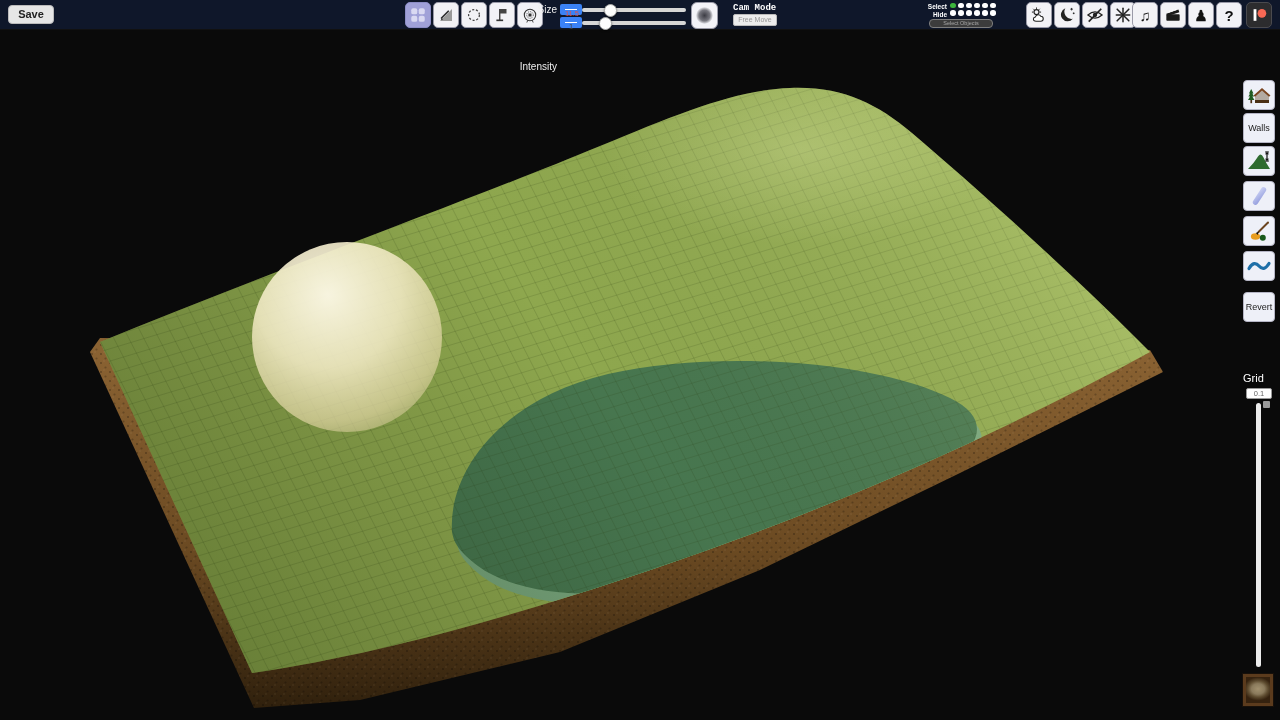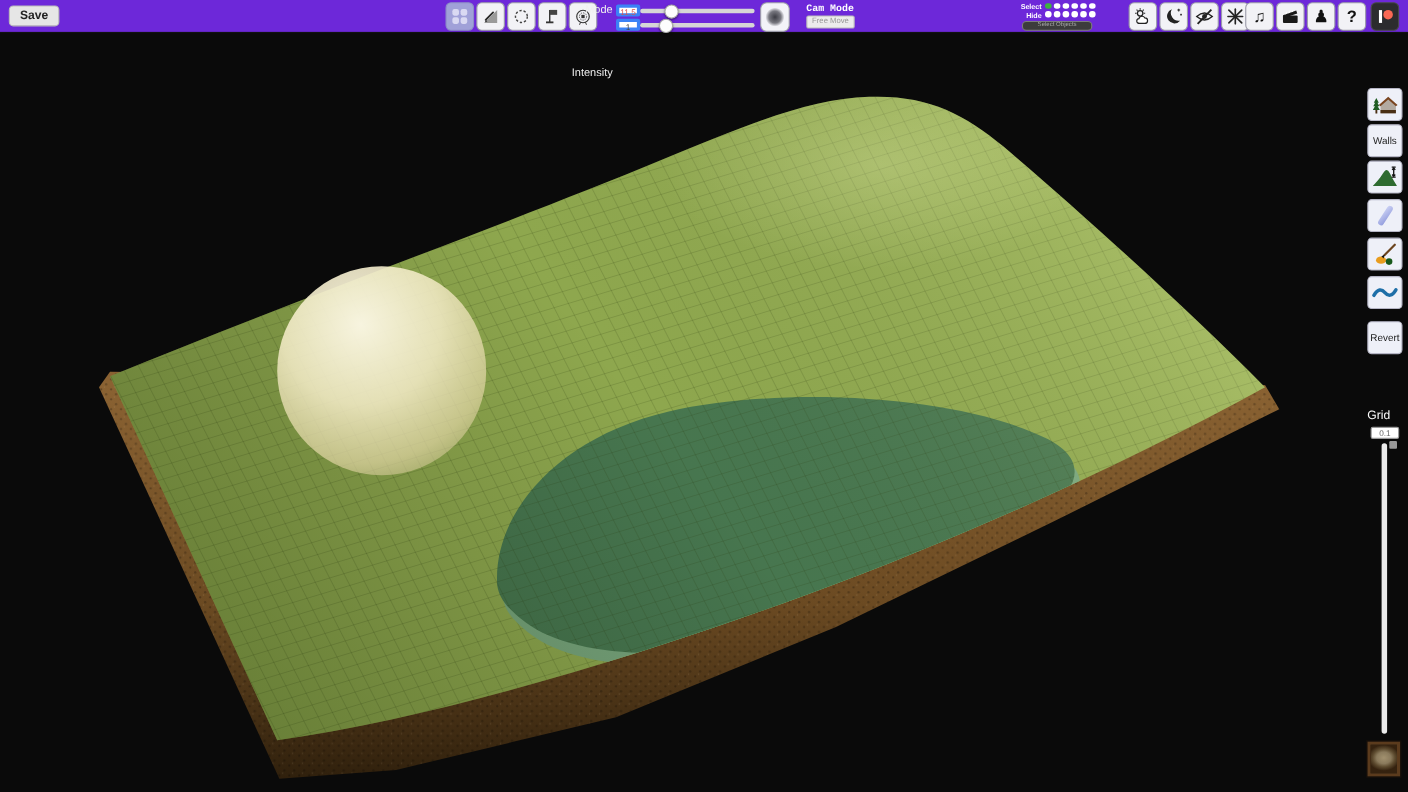--- a/index.html
+++ b/index.html
@@ -3,32 +3,32 @@
 <meta charset="utf-8">
 <style>
   html,body{margin:0;padding:0;background:#000;}
   *{box-sizing:border-box;font-family:"Liberation Sans",sans-serif;}
   #app{position:relative;width:1280px;height:720px;overflow:hidden;background:#0a0a0a;}
 
   
   #viewport{position:absolute;left:0;top:0;width:1280px;height:720px;}
 
   
-  .topbar{position:absolute;left:0;top:0;width:1280px;height:30px;background:#6d28d9;border-bottom:1px solid #111;z-index:10;}
+  .topbar{position:absolute;left:0;top:0;width:1280px;height:30px;background:#0f172a;border-bottom:1px solid #111;z-index:10;}
   .btn-light{background:#e6e6e6;border:1px solid #bbb;border-radius:4px;color:#222;cursor:pointer;}
   .save-btn{position:absolute;left:8px;top:5px;width:46px;height:19px;font-size:11px;font-weight:bold;text-align:center;line-height:17px;}
   .toolrow{position:absolute;top:2px;display:flex;gap:2px;}
   .tools-terrain{left:405px;}
   .sq-btn{width:26px;height:26px;border-radius:5px;background:#f2f2f6;border:1px solid #9a9aa8;display:flex;align-items:center;justify-content:center;cursor:pointer;}
   .sq-btn.active{background:#a0a1d8;border-color:#8c8dc6;}
   .sq-btn .glyph-txt{font-size:15px;line-height:15px;color:#111;font-weight:bold;}
   .lbl{position:absolute;color:#efefef;font-size:10px;}
   .lbl-size{left:505px;top:4px;width:52px;text-align:right;}
   .lbl-intensity{left:497px;top:17px;width:60px;text-align:right;margin-top:44px;}
-  .mini-input{position:absolute;width:22px;height:11px;background:#fff;border-radius:2px;border:3px solid #3b82f6;font-size:7.5px;text-align:center;line-height:9px;}
+  .mini-input{position:absolute;width:22px;height:11px;background:#fff;border-radius:2px;border:5px solid #3b82f6;font-size:7.5px;text-align:center;line-height:9px;}
   .inp-size{left:560px;top:4px;color:#d9534f;}
   .inp-intensity{left:560px;top:17px;color:#444;}
   .h-track{position:absolute;width:104px;height:4px;background:#d6d6d6;border-radius:2px;cursor:pointer;}
   .t-size{left:582px;top:8px;}
   .t-intensity{left:582px;top:21px;}
   .h-handle{position:absolute;top:-4.5px;width:13px;height:13px;border-radius:50%;background:#fdfdfd;border:1px solid #aaa;box-shadow:0 1px 2px rgba(0,0,0,.5);}
   .t-size .h-handle{left:22px;}
   .t-intensity .h-handle{left:17px;}
   .brush-preview{position:absolute;left:691px;top:2px;width:27px;height:27px;border-radius:6px;background:#f3f3f8;border:1px solid #9a9aa8;cursor:pointer;display:flex;align-items:center;justify-content:center;}
   .brush-blob{width:17px;height:17px;border-radius:50%;background:radial-gradient(circle at 50% 50%, #3c3c44 0%, #77777f 45%, rgba(240,240,245,0) 72%);}
@@ -153,21 +153,21 @@
       <div class="sq-btn">
         <svg width="18" height="18" viewBox="0 0 24 24">
           <circle cx="12" cy="12" r="7.6" fill="none" stroke="#333" stroke-width="1.4"></circle>
           <circle cx="12" cy="12" r="4.4" fill="none" stroke="#333" stroke-width="1" stroke-dasharray="1.6 1.3"></circle>
           <rect x="10" y="10" width="4" height="4" fill="#333"></rect>
           <path d="M9 19 L7.8 22 M15 19 L16.2 22" stroke="#333" stroke-width="1.2"></path>
         </svg>
       </div>
     </div>
 
-    <div class="lbl lbl-size">Mode</div>
+    <div class="lbl lbl-size">Size</div>
     <div class="mini-input inp-size">11.5</div>
     <div class="h-track t-size">
       <div class="h-handle"></div>
     </div>
     <div class="lbl lbl-intensity">Intensity</div>
     <div class="mini-input inp-intensity">1</div>
     <div class="h-track t-intensity">
       <div class="h-handle"></div>
     </div>
 

